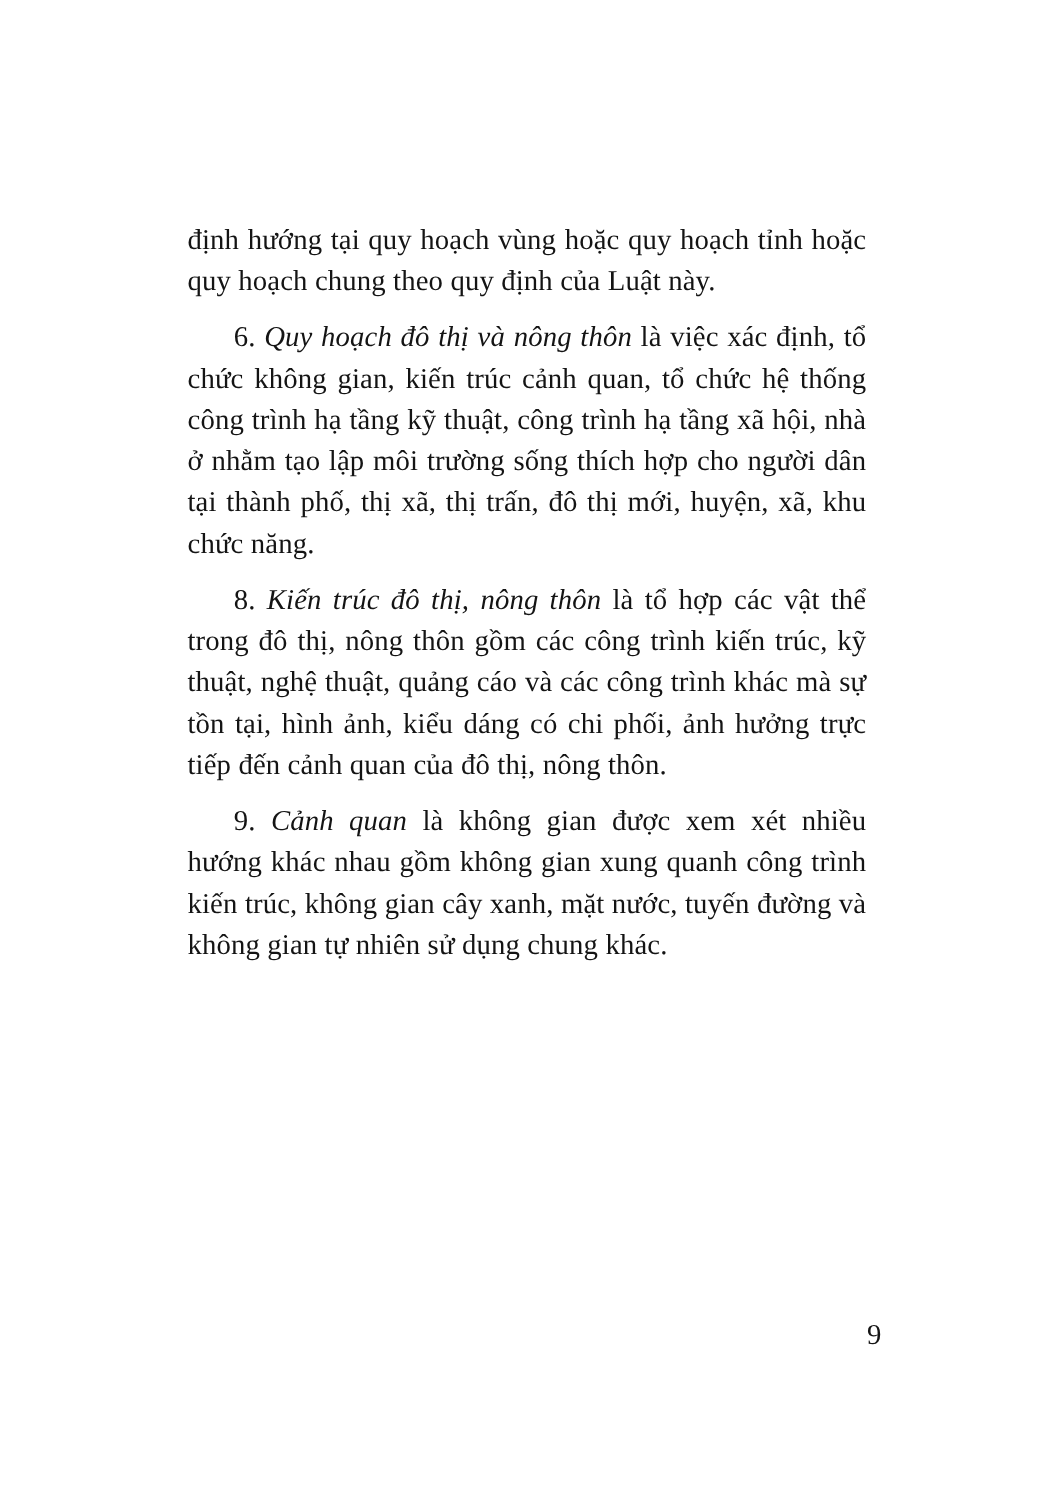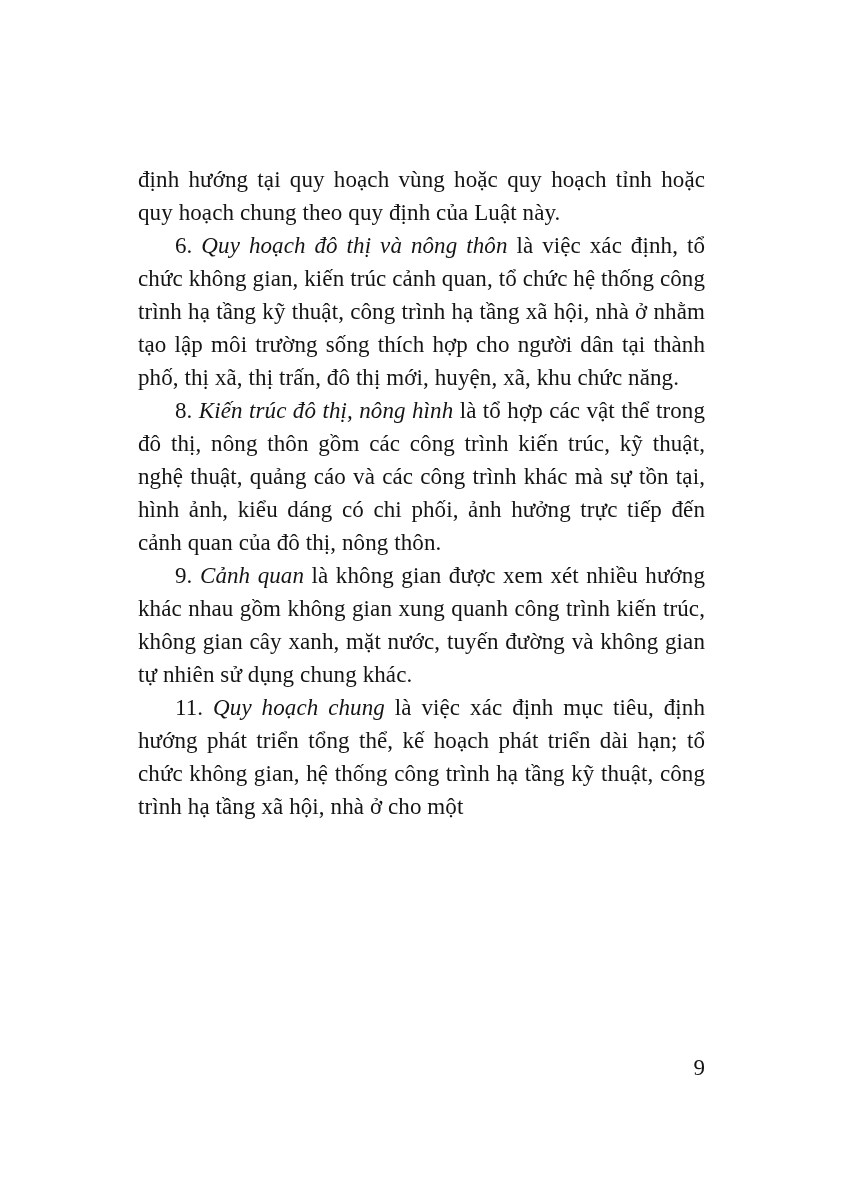--- a/index.html
+++ b/index.html
@@ -20,21 +20,21 @@
     position: absolute;
     left: 138px;
     top: 163px;
     width: 567px;
     font-size: 23px;
     line-height: 33px;
     text-align: justify;
     letter-spacing: 0.1px;
   }
   .para {
-    margin: 0;
+    margin: 12px;
     padding: 0;
     text-indent: 37px;
   }
   .para.continuation {
     text-indent: 0;
   }
   .num {
     font-style: normal;
   }
   .term {
@@ -55,24 +55,23 @@
 
 <div class="page">
 
   <main class="text-block">
 
     <p class="para continuation"><span class="num"></span><span class="term"></span><span>định hướng tại quy hoạch vùng hoặc quy hoạch tỉnh hoặc quy hoạch chung theo quy định của Luật này.</span></p>
 
     <p class="para"><span class="num">6. </span><span class="term">Quy hoạch đô thị và nông thôn</span><span> là việc xác định, tổ chức không gian, kiến trúc cảnh quan, tổ chức hệ thống công trình hạ tầng kỹ thuật, công trình hạ tầng xã hội, nhà ở nhằm tạo lập môi trường sống thích hợp cho người dân tại thành phố, thị xã, thị trấn, đô thị mới, huyện, xã, khu chức năng.</span></p>
 
 
-    <p class="para"><span class="num">8. </span><span class="term">Kiến trúc đô thị, nông hình</span><span> là tổ hợp các vật thể trong đô thị, nông thôn gồm các công trình kiến trúc, kỹ thuật, nghệ thuật, quảng cáo và các công trình khác mà sự tồn tại, hình ảnh, kiểu dáng có chi phối, ảnh hưởng trực tiếp đến cảnh quan của đô thị, nông thôn.</span></p>
+    <p class="para"><span class="num">8. </span><span class="term">Kiến trúc đô thị, nông thôn</span><span> là tổ hợp các vật thể trong đô thị, nông thôn gồm các công trình kiến trúc, kỹ thuật, nghệ thuật, quảng cáo và các công trình khác mà sự tồn tại, hình ảnh, kiểu dáng có chi phối, ảnh hưởng trực tiếp đến cảnh quan của đô thị, nông thôn.</span></p>
 
     <p class="para"><span class="num">9. </span><span class="term">Cảnh quan</span><span> là không gian được xem xét nhiều hướng khác nhau gồm không gian xung quanh công trình kiến trúc, không gian cây xanh, mặt nước, tuyến đường và không gian tự nhiên sử dụng chung khác.</span></p>
 
 
-    <p class="para"><span class="num">11. </span><span class="term">Quy hoạch chung</span><span> là việc xác định mục tiêu, định hướng phát triển tổng thể, kế hoạch phát triển dài hạn; tổ chức không gian, hệ thống công trình hạ tầng kỹ thuật, công trình hạ tầng xã hội, nhà ở cho một</span></p>
 
   </main>
 
   <div class="page-number">9</div>
 
 </div>
 
 </body></html>

